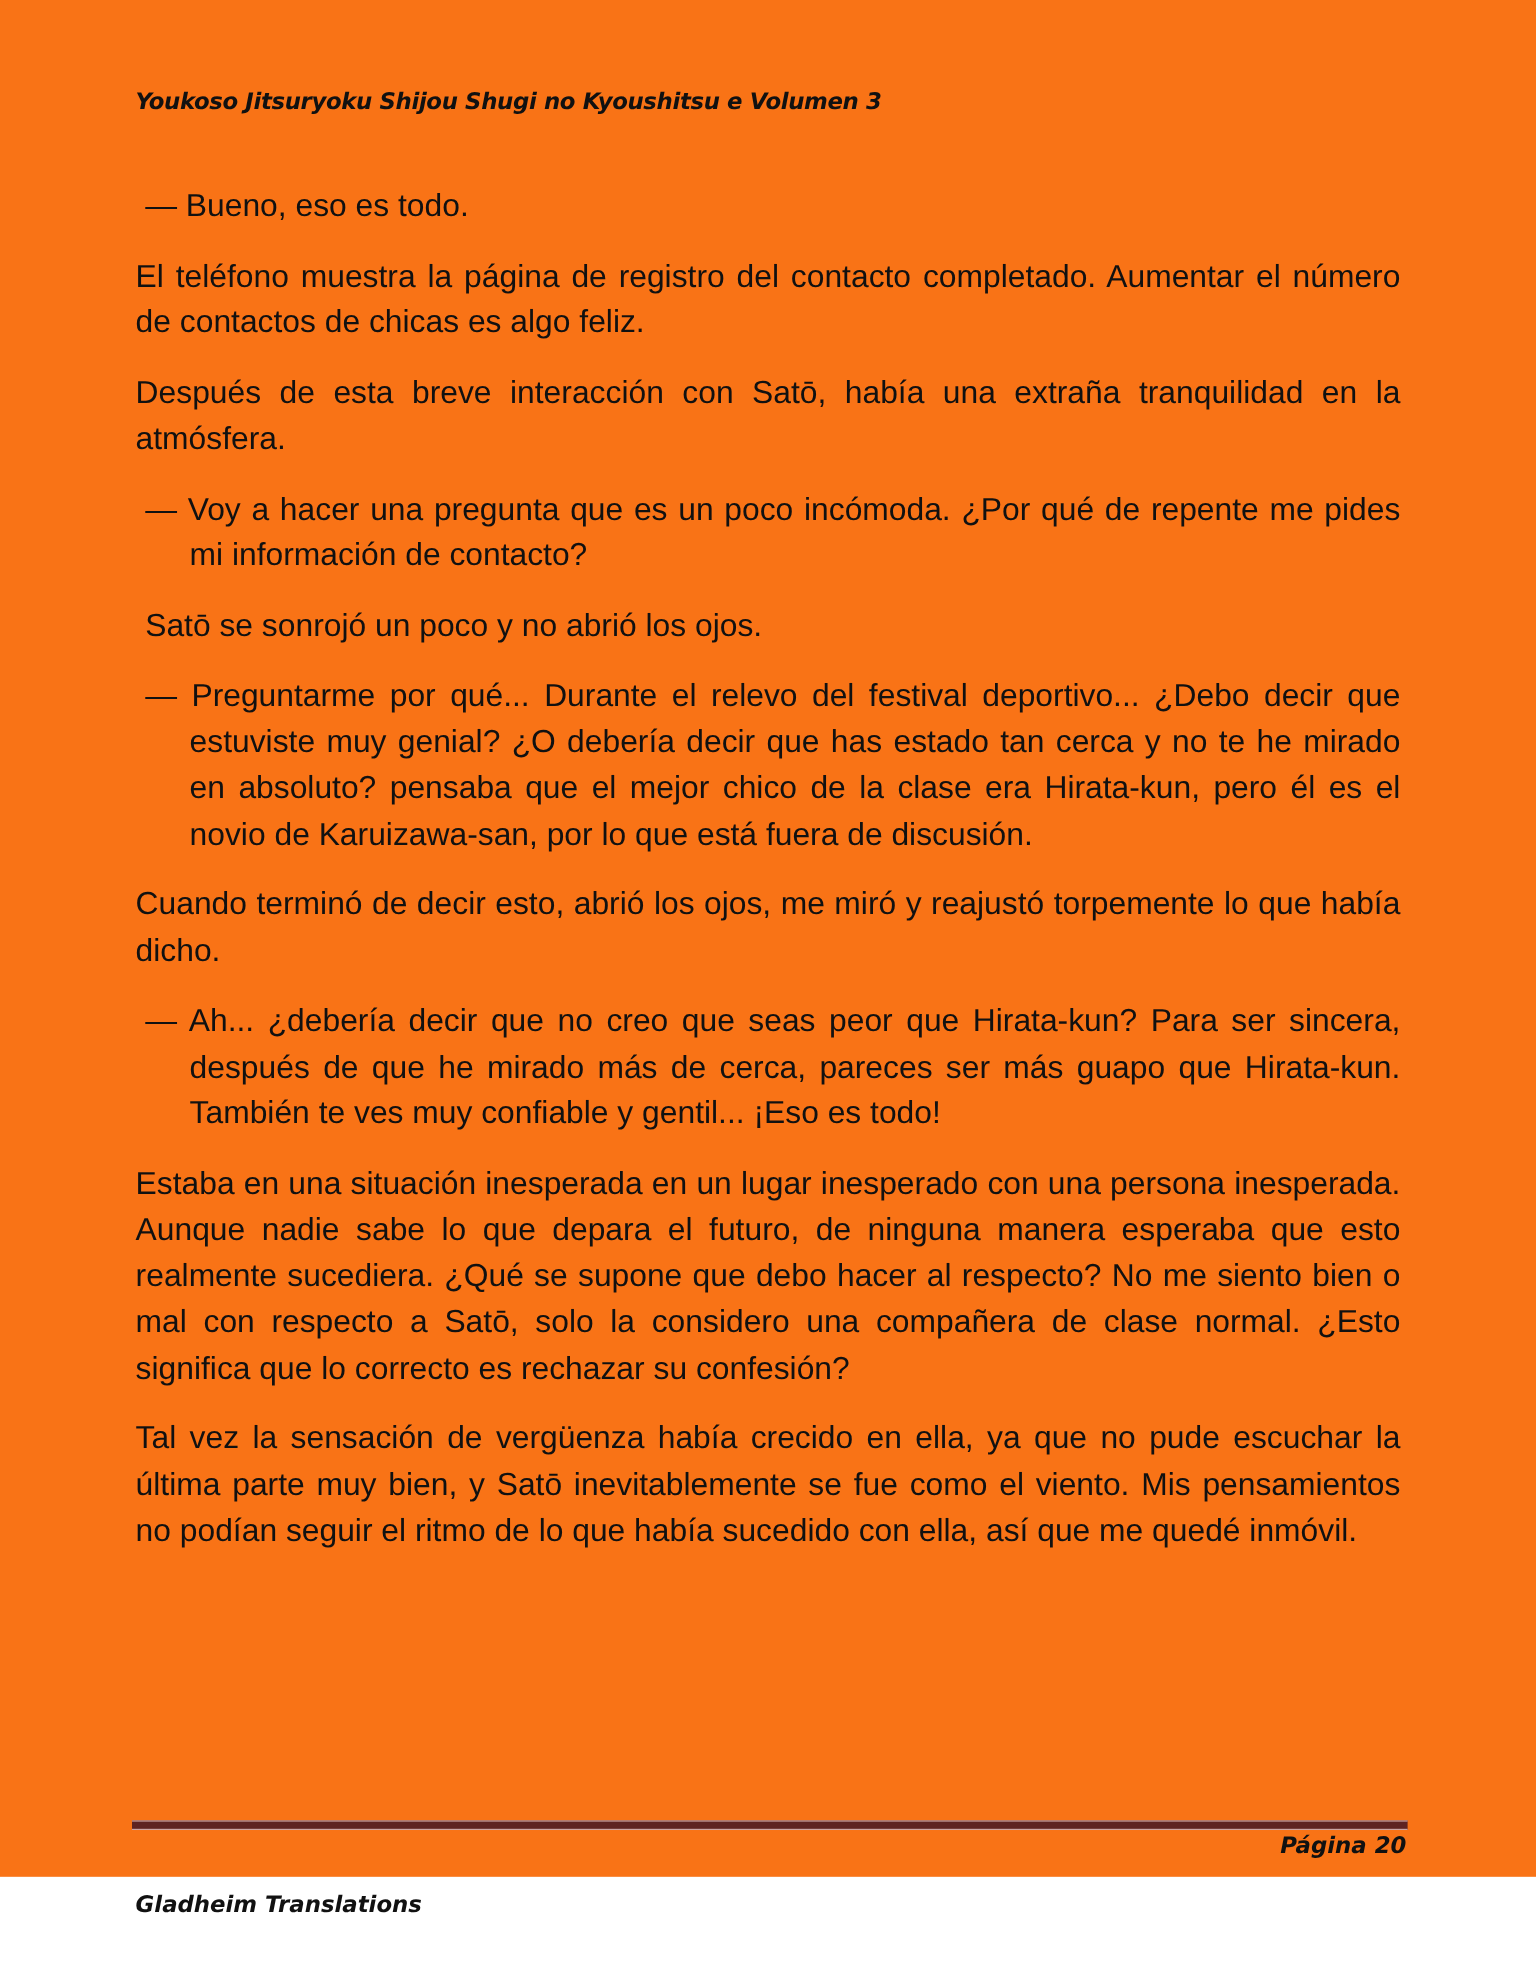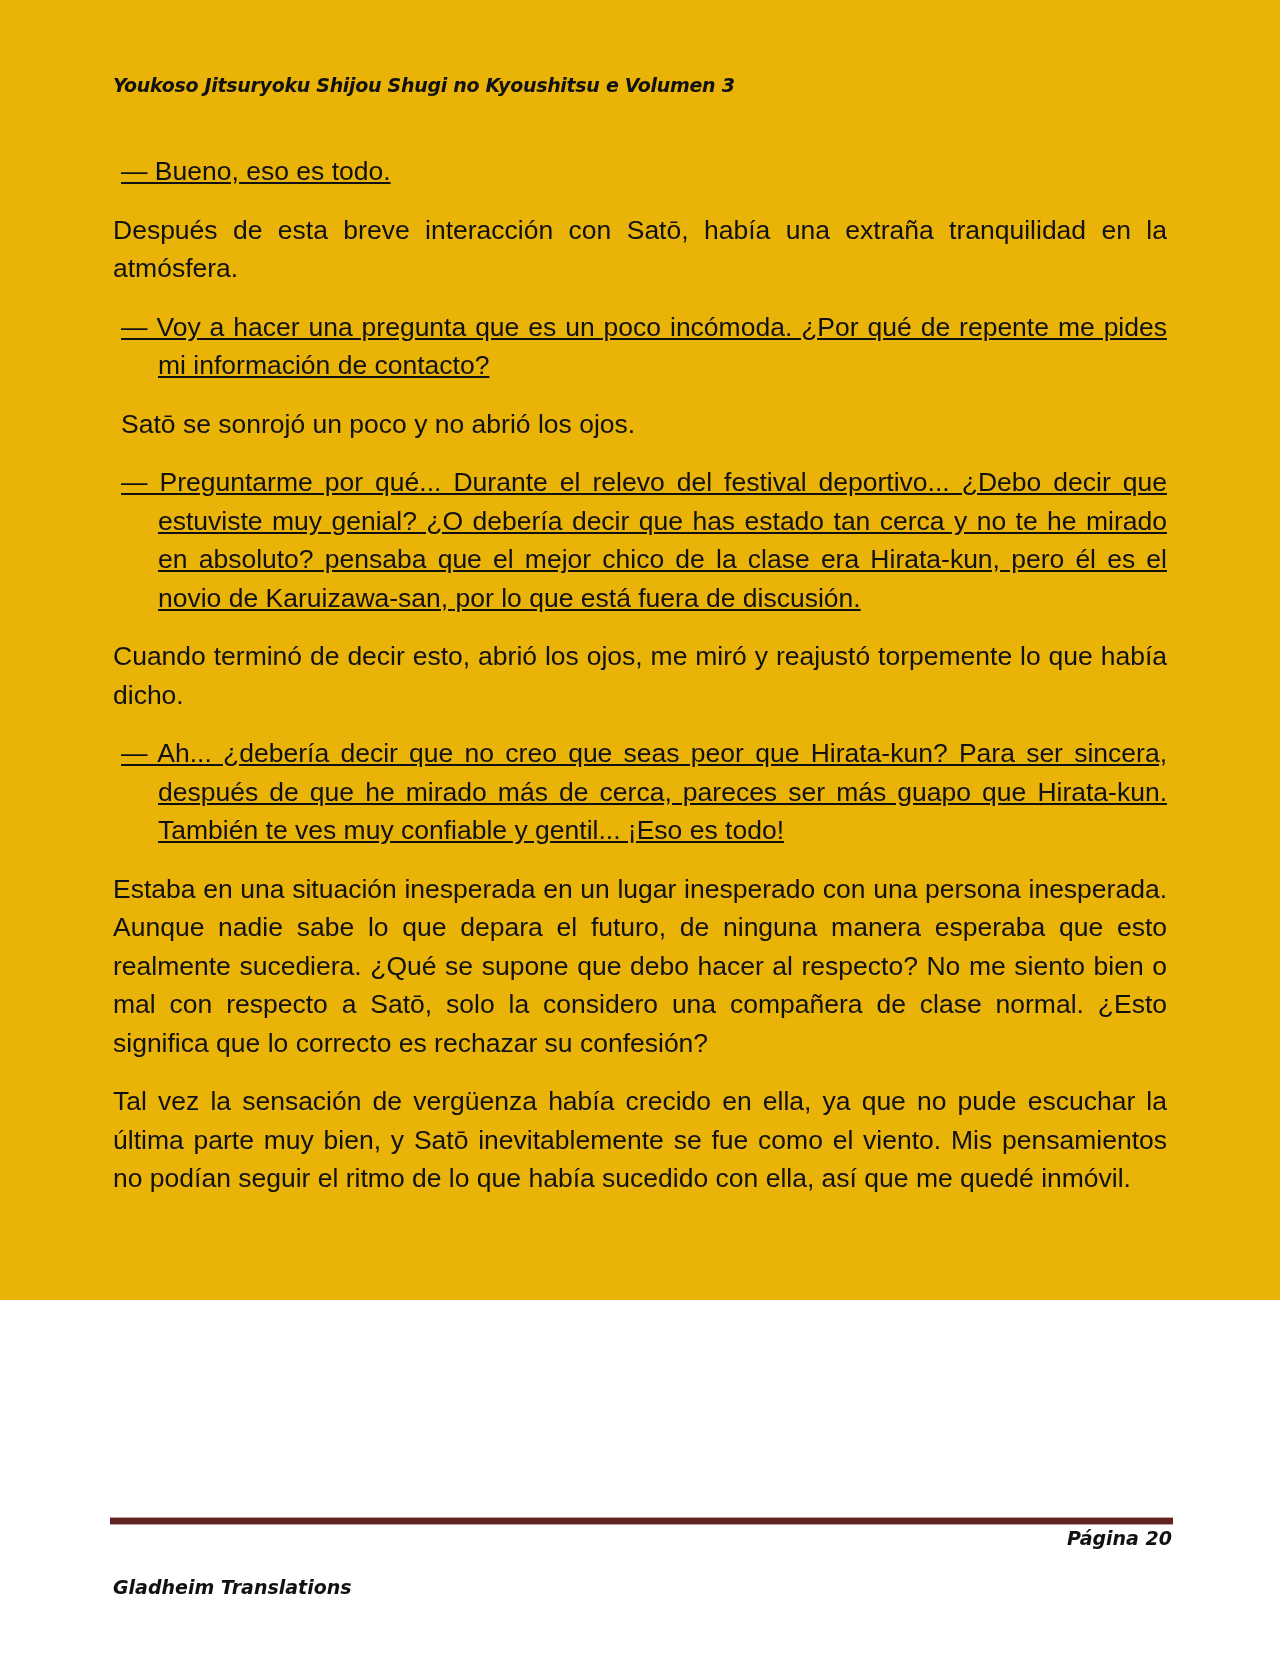--- a/index.html
+++ b/index.html
@@ -1,34 +1,35 @@
 <!DOCTYPE html>
 <html><head>
 <meta charset="utf-8">
 <style>
   html,body{margin:0;padding:0;background:#ffffff;}
   body{width:1280px;height:1656px;position:relative;overflow:hidden;}
-  .page{position:absolute;left:0;top:0;width:1280px;height:1300px;background:#eab308;}
+  .page{position:absolute;left:0;top:0;width:1280px;height:1564px;background:#f97316;}
   .header{position:absolute;left:113px;top:74px;font-family:"DejaVu Sans",sans-serif;font-weight:bold;font-style:italic;font-size:19px;color:#111;letter-spacing:-0.3px;}
   .content{position:absolute;left:113px;top:152px;width:1054px;font-family:"Liberation Sans",sans-serif;font-size:26.5px;line-height:38.5px;color:#111;}
   .content p{margin:0 0 20px 0;text-align:justify;}
-  .content p.dialog{padding-left:45px;text-indent:-37px;text-decoration:underline;}
+  .content p.dialog{padding-left:45px;text-indent:-37px;}
   .content p.indent1{padding-left:8px;margin-top:13px;}
   .rule{position:absolute;left:110px;top:1517px;width:1063px;height:6px;background:#5e2322;border-top:1px solid #c9a3a2;border-bottom:1px solid #c9a3a2;}
   .footer-left{position:absolute;left:113px;top:1576px;font-family:"DejaVu Sans",sans-serif;font-weight:bold;font-style:italic;font-size:19px;color:#111;}
   .footer-right{position:absolute;right:108px;top:1527px;font-family:"DejaVu Sans",sans-serif;font-weight:bold;font-style:italic;font-size:19px;color:#111;text-align:center;}
 </style>
 </head>
 <body>
 
 <div class="page">
   <div class="header">Youkoso Jitsuryoku Shijou Shugi no Kyoushitsu e Volumen 3</div>
 
   <div class="content">
     <p class="dialog">— Bueno, eso es todo.</p>
+    <p>El teléfono muestra la página de registro del contacto completado. Aumentar el número de contactos de chicas es algo feliz.</p>
     <p>Después de esta breve interacción con Satō, había una extraña tranquilidad en la atmósfera.</p>
     <p class="dialog">— Voy a hacer una pregunta que es un poco incómoda. ¿Por qué de repente me pides mi información de contacto?</p>
     <p class="indent1">Satō se sonrojó un poco y no abrió los ojos.</p>
     <p class="dialog">— Preguntarme por qué... Durante el relevo del festival deportivo... ¿Debo decir que estuviste muy genial? ¿O debería decir que has estado tan cerca y no te he mirado en absoluto? pensaba que el mejor chico de la clase era Hirata-kun, pero él es el novio de Karuizawa-san, por lo que está fuera de discusión.</p>
     <p>Cuando terminó de decir esto, abrió los ojos, me miró y reajustó torpemente lo que había dicho.</p>
     <p class="dialog">— Ah... ¿debería decir que no creo que seas peor que Hirata-kun? Para ser sincera, después de que he mirado más de cerca, pareces ser más guapo que Hirata-kun. También te ves muy confiable y gentil... ¡Eso es todo!</p>
     <p>Estaba en una situación inesperada en un lugar inesperado con una persona inesperada. Aunque nadie sabe lo que depara el futuro, de ninguna manera esperaba que esto realmente sucediera. ¿Qué se supone que debo hacer al respecto? No me siento bien o mal con respecto a Satō, solo la considero una compañera de clase normal. ¿Esto significa que lo correcto es rechazar su confesión?</p>
     <p>Tal vez la sensación de vergüenza había crecido en ella, ya que no pude escuchar la última parte muy bien, y Satō inevitablemente se fue como el viento. Mis pensamientos no podían seguir el ritmo de lo que había sucedido con ella, así que me quedé inmóvil.</p>
   </div>
 

